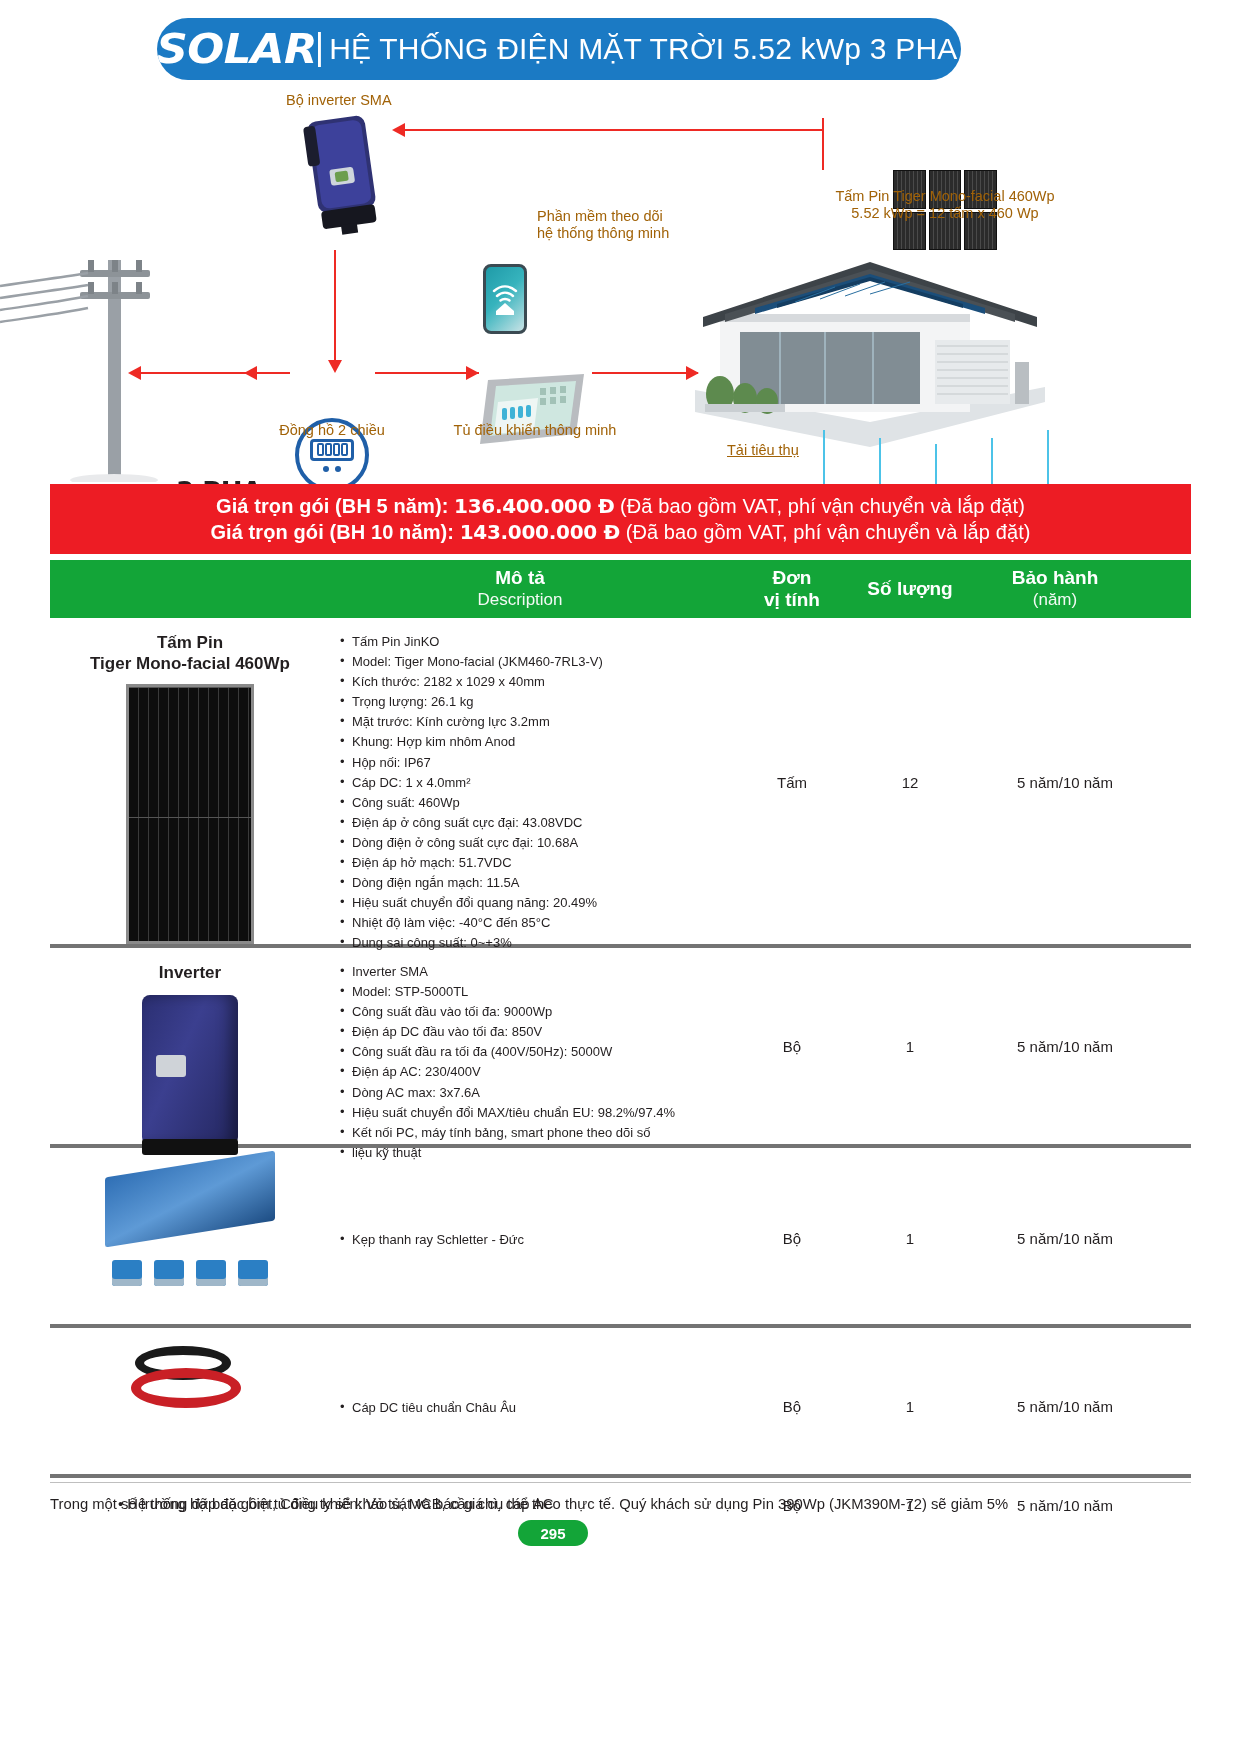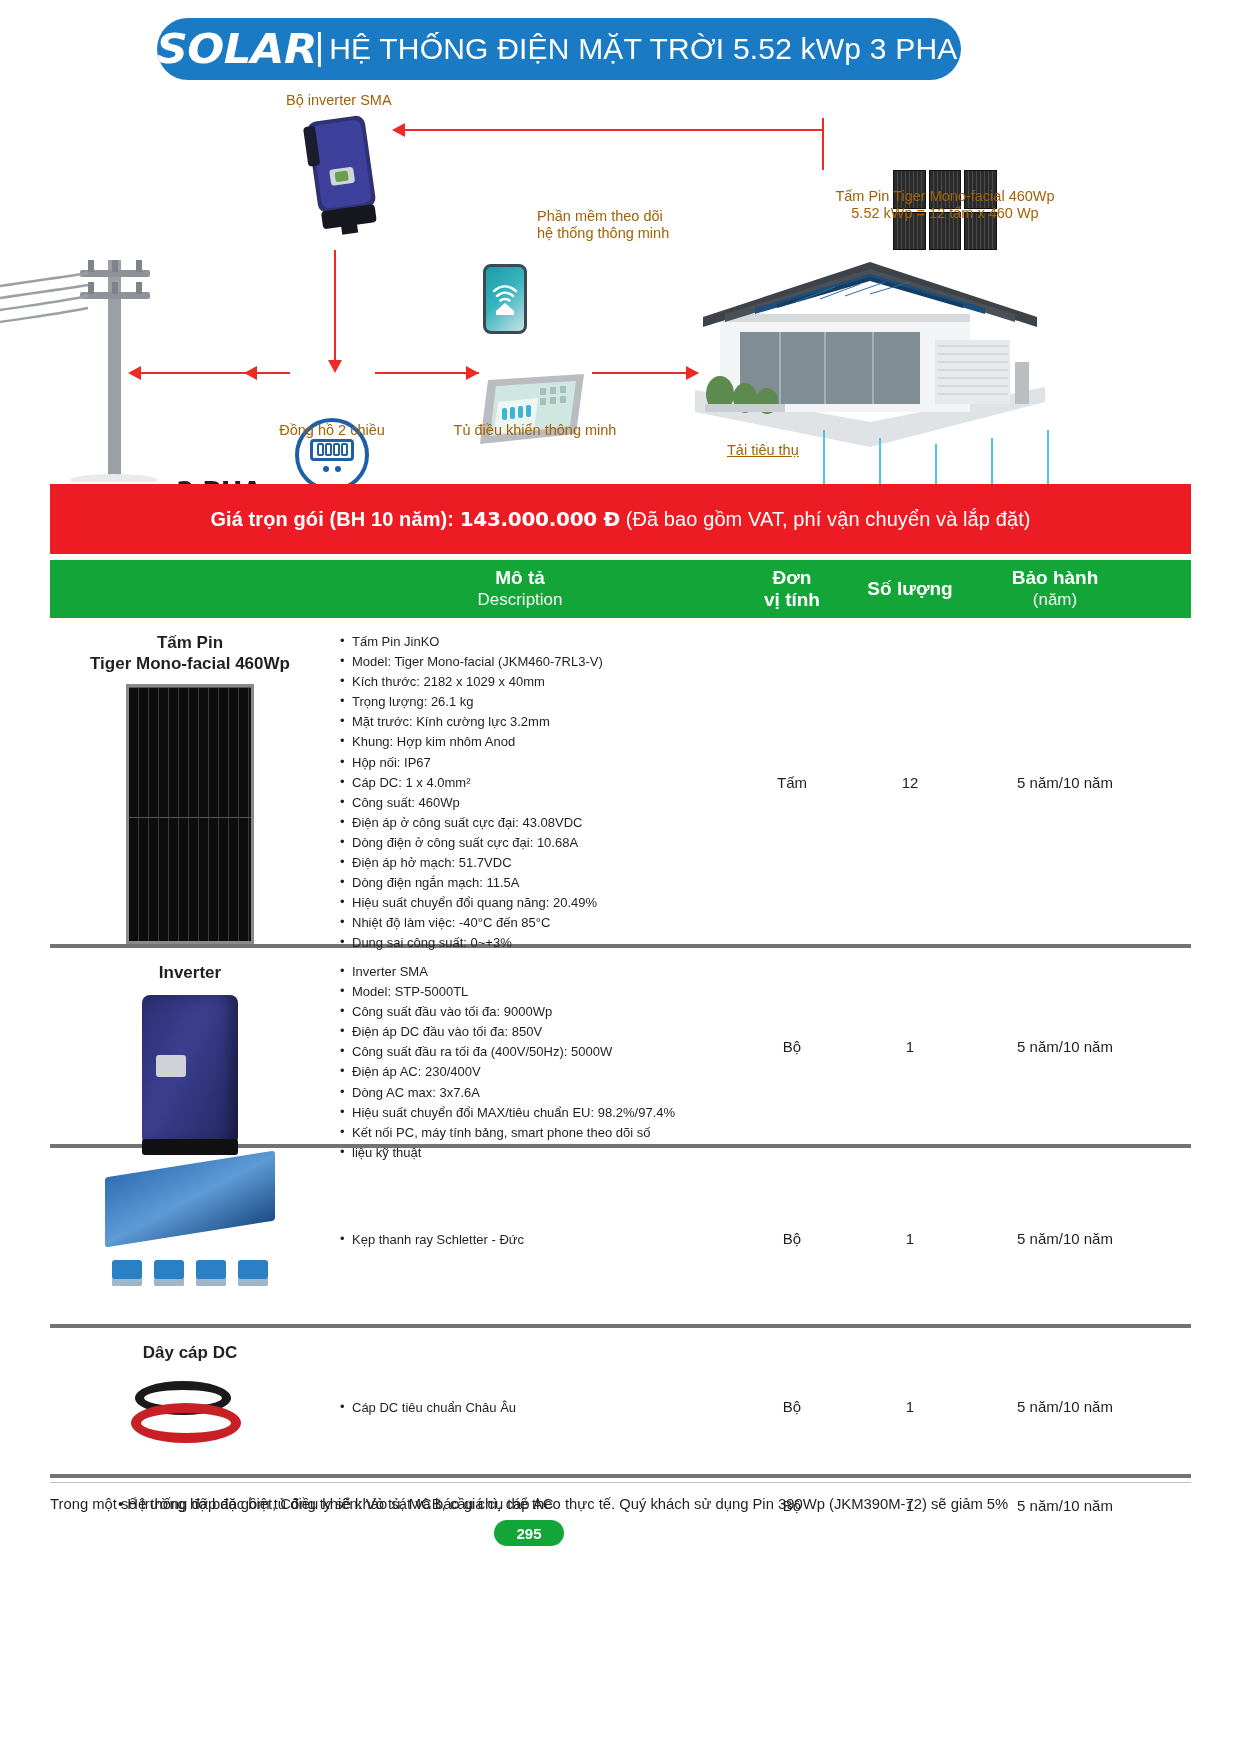--- a/index.html
+++ b/index.html
@@ -141,21 +141,21 @@
   .col-qty { left:800px; width:120px; }
   .col-war { left:925px; width:180px; }
 
   .footnote{
     position:absolute; left:50px; top:1496px; width:1141px;
     font-size:14.8px; color:#231f20; white-space:nowrap;
   }
   .footnote-rule{ position:absolute; left:50px; top:1482px; width:1141px; height:1px; background:#bfbfbf;}
 
   .pagepill{
-    position:absolute; left:494px; top:1520px; width:70px; height:26px;
+    position:absolute; left:518px; top:1520px; width:70px; height:26px;
     background:#13a538; border-radius:13px; color:#fff;
     display:flex; align-items:center; justify-content:center;
     font-size:15px; font-weight:bold;
   }
 
   
   .pic{ position:absolute; }
   .panel-pic{ width:128px; height:260px; background:#111;
     border:3px solid #8a8a8a;
     background-image:
@@ -383,20 +383,25 @@
   <div class="bulb-line" style="left:879px; top:356px; height:68px;"></div>
   <div class="bulb-line" style="left:935px; top:362px; height:62px;"></div>
   <div class="bulb-line" style="left:991px; top:356px; height:68px;"></div>
   <div class="bulb-line" style="left:1047px; top:348px; height:76px;"></div>
 
   <div class="threepha">3 PHA</div>
 </div>
 
 <div class="price-banner">
   <div class="price-line">
+    <span class="b">Giá trọn gói (BH 5 năm):</span>
+    <span class="amt">136.400.000 Đ</span>
+    <span class="note">(Đã bao gồm VAT, phí vận chuyển và lắp đặt)</span>
+  </div>
+  <div class="price-line">
     <span class="b">Giá trọn gói (BH 10 năm):</span>
     <span class="amt">143.000.000 Đ</span>
     <span class="note">(Đã bao gồm VAT, phí vận chuyển và lắp đặt)</span>
   </div>
 </div>
 
 <div class="tbl">
 
   <div class="thead">
     <div class="cell th-desc">
@@ -496,23 +501,20 @@
         <li>Kẹp thanh ray Schletter - Đức</li>
       </ul>
     </div>
     <div class="col-unit" style="top:82px;">Bộ</div>
     <div class="col-qty" style="top:82px;">1</div>
     <div class="col-war" style="top:82px;">5 năm/10 năm</div>
   </div>
 
   <div class="trow" style="height:150px;">
     <div class="col-name">
-      <div class="item-title">
-        <div>Dây cáp DC</div>
-      </div>
       <div style="display:flex; justify-content:center; margin-top:18px;">
         <div class="cable-pic">
           <div class="blk"></div>
             <div class="red"></div>
         </div>
       </div>
     </div>
     <div class="col-desc" style="padding-top:70px;">
       <ul>
         <li>Cáp DC tiêu chuẩn Châu Âu</li>

